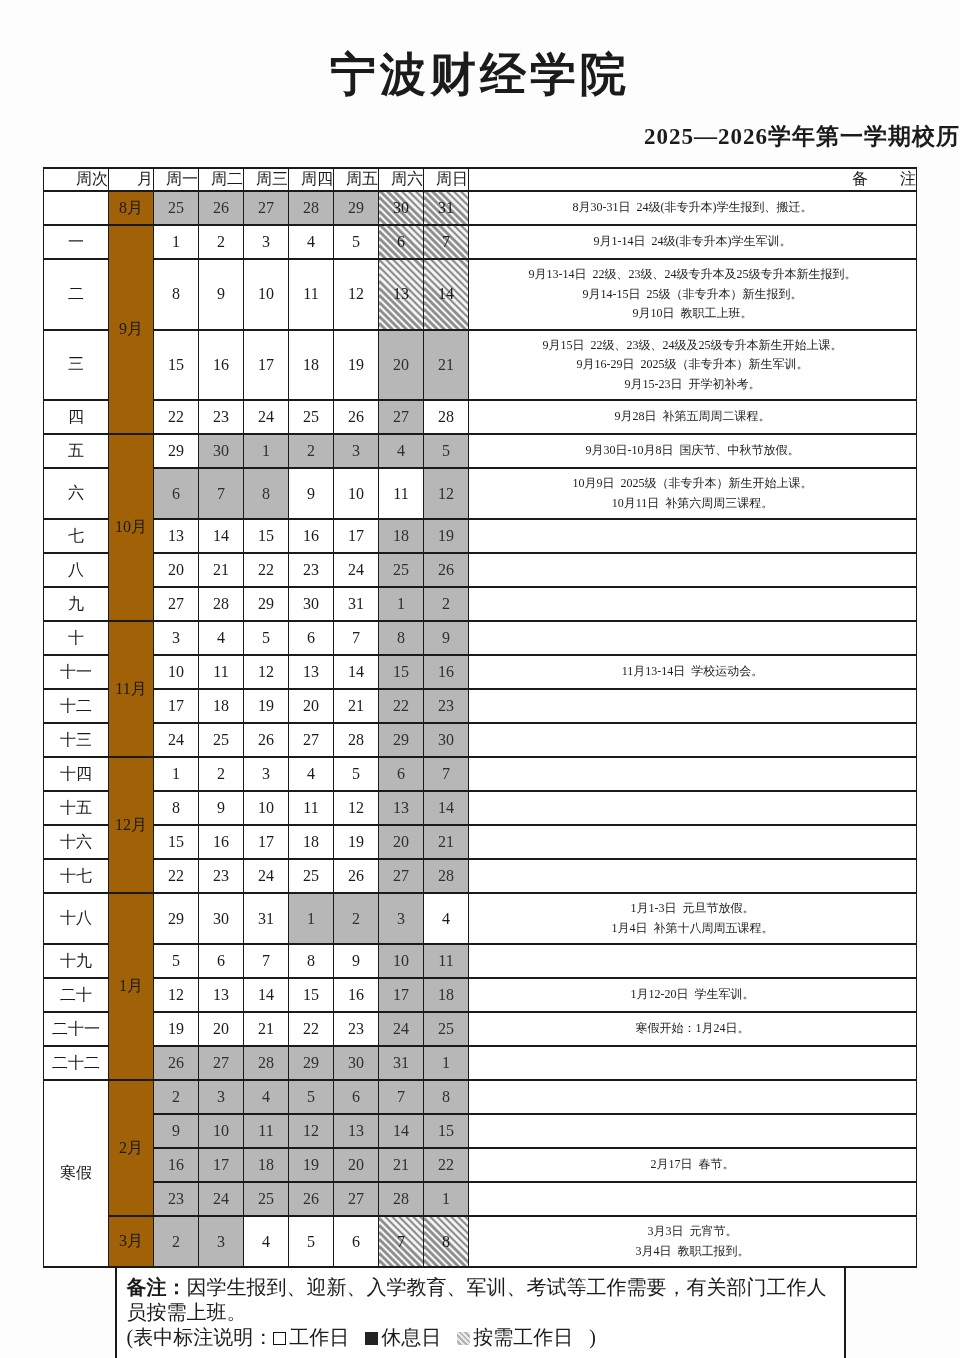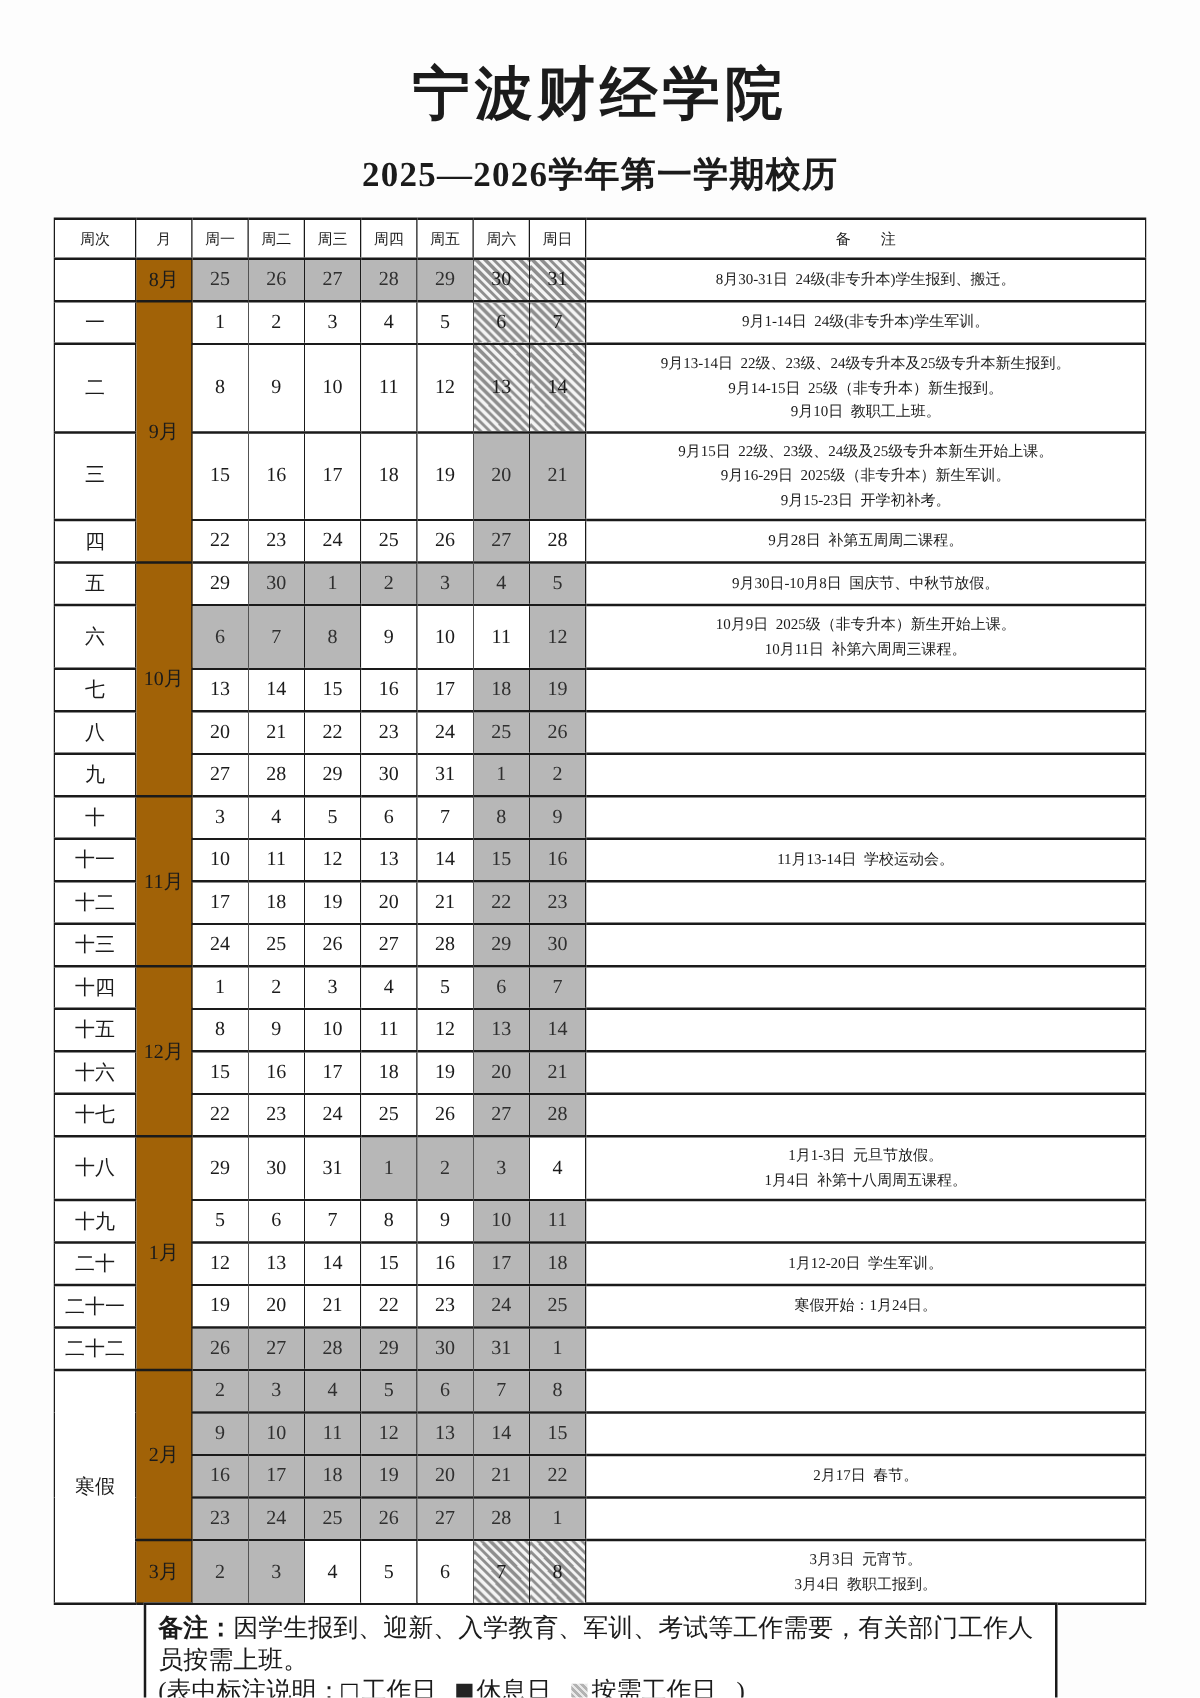--- a/index.html
+++ b/index.html
@@ -12,42 +12,42 @@
     overflow: hidden;
   }
   .page { padding-top: 44px; }
   .page-title {
     text-align: center;
     font-size: 46px;
     font-weight: 700;
     letter-spacing: 4px;
   }
   .page-subtitle {
-    text-align: center;
-    font-size: 28px;
+    text-align: right;
+    font-size: 23px;
     font-weight: 700;
     margin-top: 15px;
     letter-spacing: 1px;
   }
   table.calendar {
     border-collapse: collapse;
     table-layout: fixed;
     width: 874px;
     margin: 15px auto 0 auto;
     background: #fff;
   }
   .calendar th, .calendar td {
     border: 2px solid #1a1a1a;
     border-left-width: 1px;
     border-right-width: 1px;
     font-weight: 400;
     text-align: center;
     vertical-align: middle;
   }
-  .calendar thead th { height: 32px; font-size: 12px; background: #fff; }
+  .calendar thead th { height: 20px; font-size: 16px; background: #fff; text-align: right; }
   .week-cell  { font-size: 16px; background: #fff; width: 65px; }
   .month-cell { font-size: 16px; background: #a16207; }
   .day-cell   { height: 34px; font-size: 16px; padding: 0; position: relative; }
   .day-num    { position: relative; z-index: 2; }
   .c-work     { background: #ffffff; }
   .c-rest     { background: #b7b7b7; }
   .c-asneeded {
     background: repeating-linear-gradient(45deg, #f4f4f4 0px, #f4f4f4 2.5px, #8e8e8e 2.5px, #8e8e8e 5px);
   }
   .c-rest .day-num { color: #2f2f2f; }

